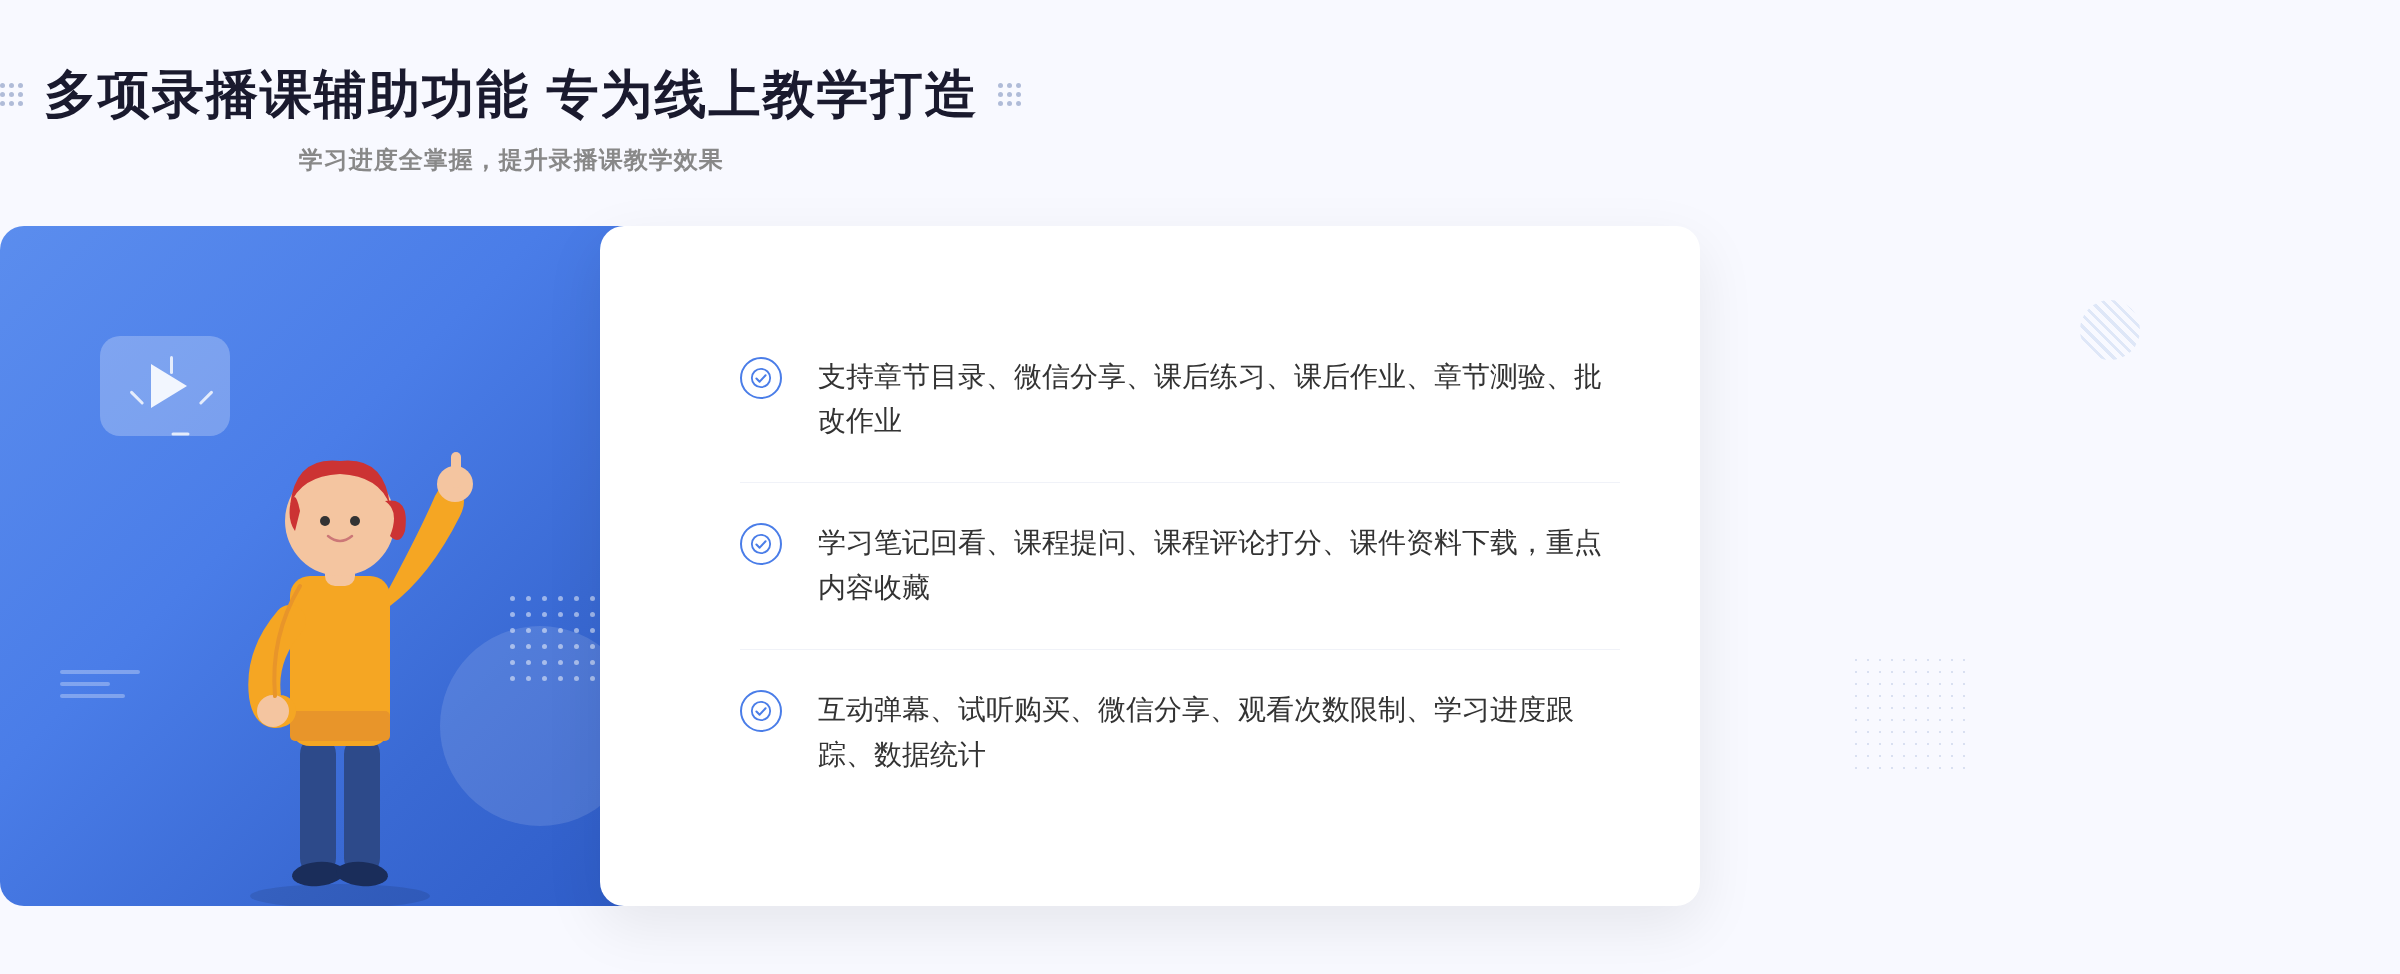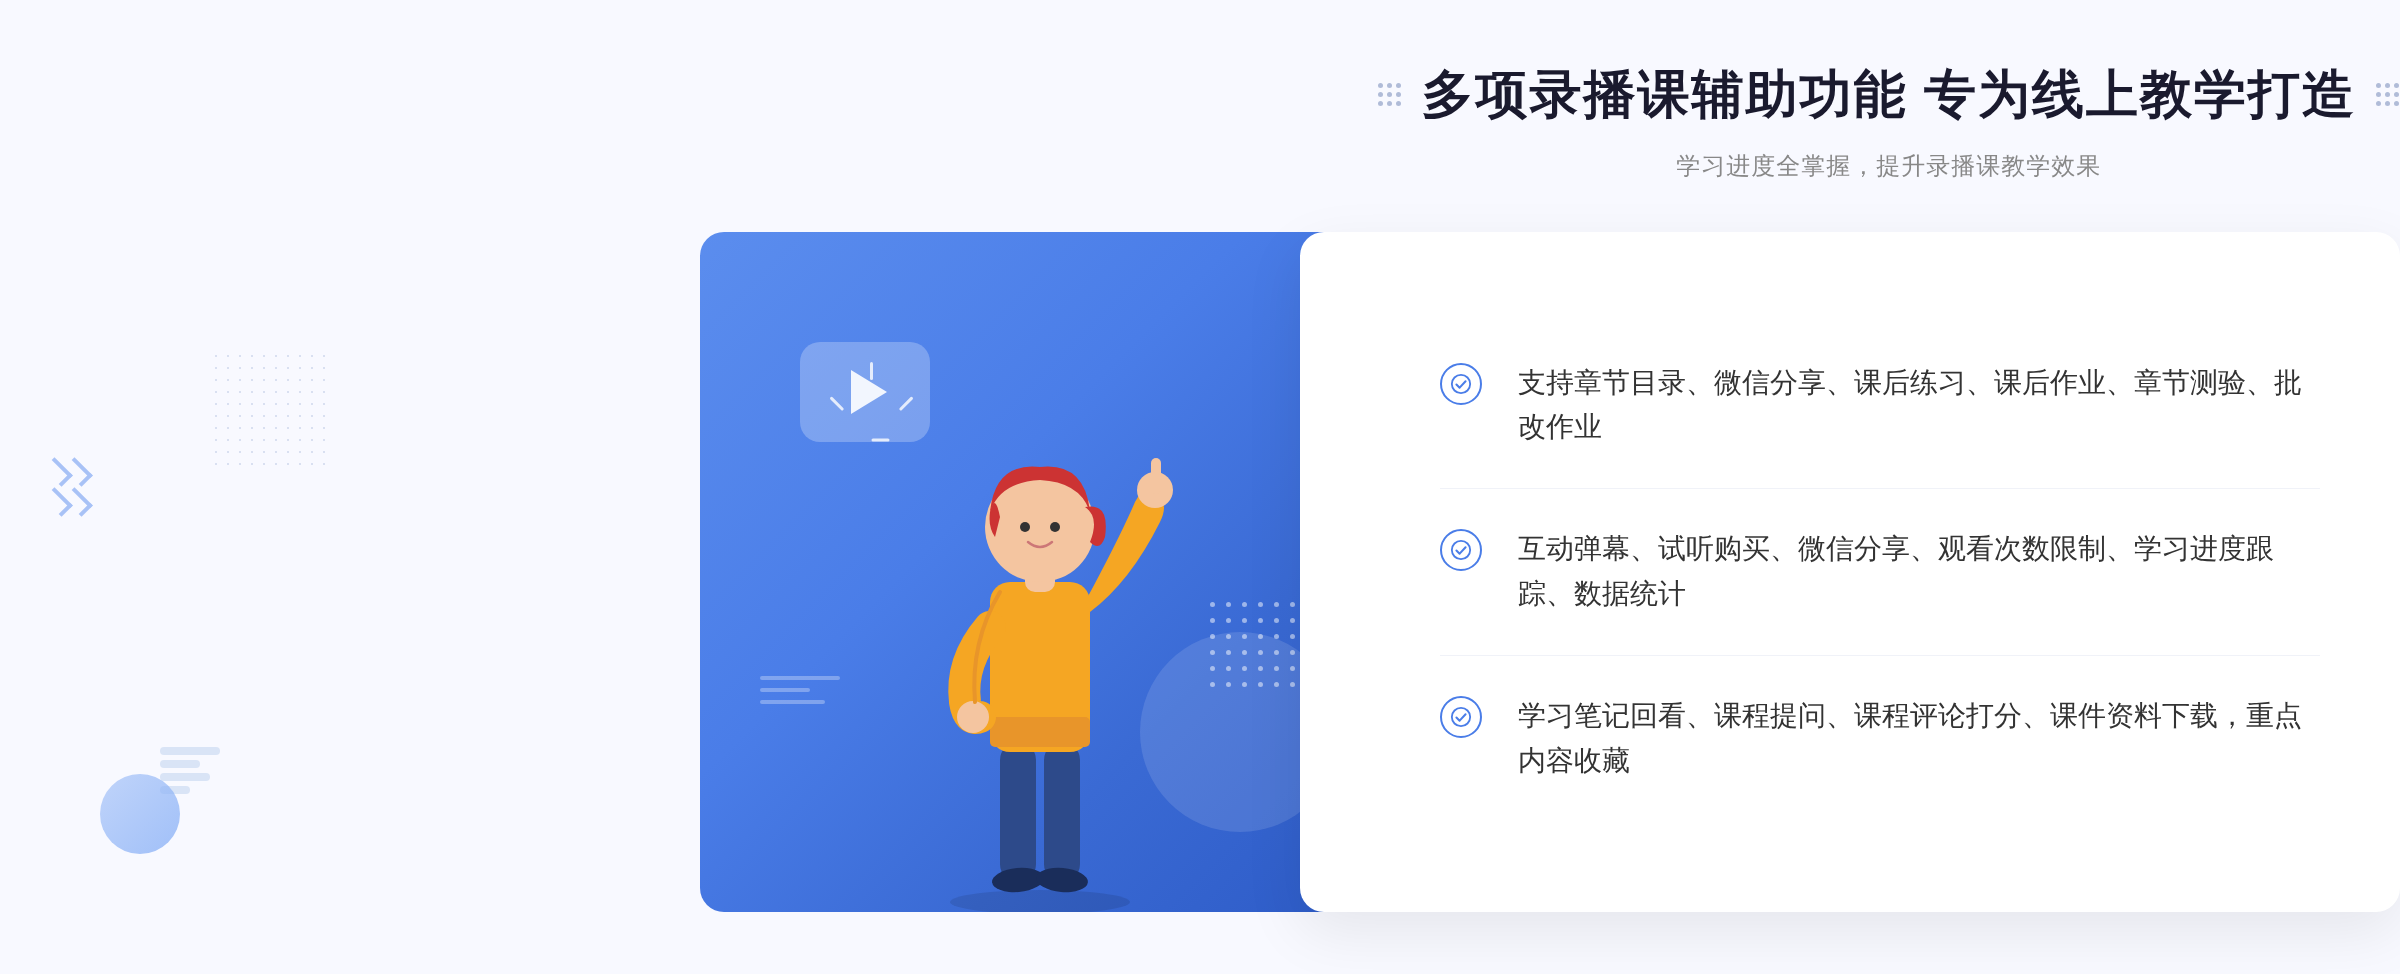--- a/index.html
+++ b/index.html
@@ -17,21 +17,21 @@
       position: relative;
     }
 
     .page-wrapper {
       width: 100%;
       height: 100%;
       background-color: #f8f9ff;
       position: relative;
       display: flex;
       flex-direction: column;
-      align-items: flex-end;
+      align-items: flex-start;
       padding-top: 60px;
     }
 
     
     .dots-pattern {
       position: absolute;
       width: 120px;
       height: 120px;
       background-image: radial-gradient(circle, #c5cfe8 1.5px, transparent 1.5px);
       background-size: 12px 12px;
@@ -87,22 +87,22 @@
     .main-title {
       font-size: 52px;
       font-weight: 700;
       color: #1a1a2e;
       letter-spacing: 2px;
     }
 
     .sub-title {
       font-size: 24px;
       color: #888;
-      margin-top: 20px;
-      font-weight: 400;
+      margin-top: 14px;
+      font-weight: 700;
       letter-spacing: 1px;
     }
 
     
     .content-area {
       display: flex;
       align-items: stretch;
       width: 1700px;
       position: relative;
       z-index: 2;
@@ -531,31 +531,31 @@
         <span class="feature-text">支持章节目录、微信分享、课后练习、课后作业、章节测验、批改作业</span>
       </div>
 
       <div class="feature-item">
         <div class="check-icon">
           <svg viewBox="0 0 24 24" fill="none" xmlns="http://www.w3.org/2000/svg">
             <circle cx="12" cy="12" r="10" stroke="#4a7de8" stroke-width="2"></circle>
             <path d="M7 12.5l3.5 3.5 6.5-7" stroke="#4a7de8" stroke-width="2.2" stroke-linecap="round" stroke-linejoin="round"></path>
           </svg>
         </div>
-        <span class="feature-text">互动弹幕、试听购买、微信分享、观看次数限制、学习进度跟踪、数据统计</span>
+        <span class="feature-text">学习笔记回看、课程提问、课程评论打分、课件资料下载，重点内容收藏</span>
       </div>
 
       <div class="feature-item">
         <div class="check-icon">
           <svg viewBox="0 0 24 24" fill="none" xmlns="http://www.w3.org/2000/svg">
             <circle cx="12" cy="12" r="10" stroke="#4a7de8" stroke-width="2"></circle>
             <path d="M7 12.5l3.5 3.5 6.5-7" stroke="#4a7de8" stroke-width="2.2" stroke-linecap="round" stroke-linejoin="round"></path>
           </svg>
         </div>
-        <span class="feature-text">学习笔记回看、课程提问、课程评论打分、课件资料下载，重点内容收藏</span>
+        <span class="feature-text">互动弹幕、试听购买、微信分享、观看次数限制、学习进度跟踪、数据统计</span>
       </div>
 
     </div>
   </div>
 
   <div class="bar-decoration">
     <div class="bar-item" style="width: 60px;"></div>
     <div class="bar-item" style="width: 40px;"></div>
     <div class="bar-item" style="width: 50px;"></div>
     <div class="bar-item" style="width: 30px;"></div>

